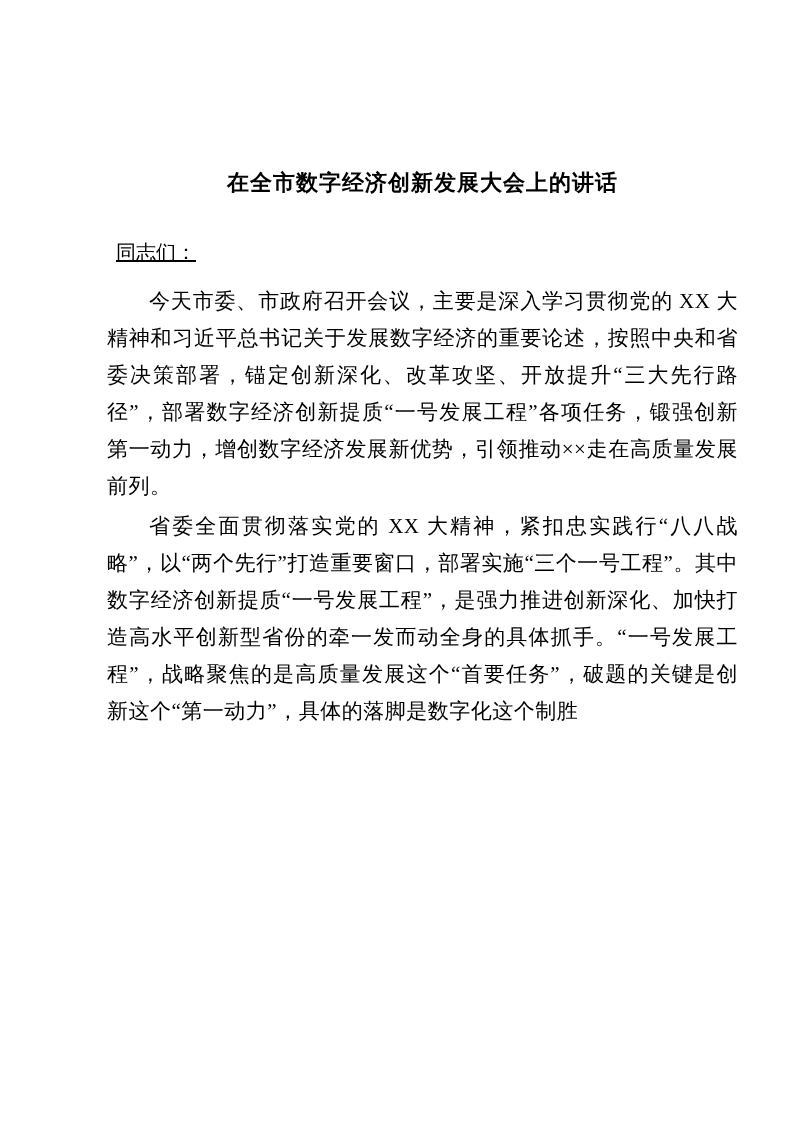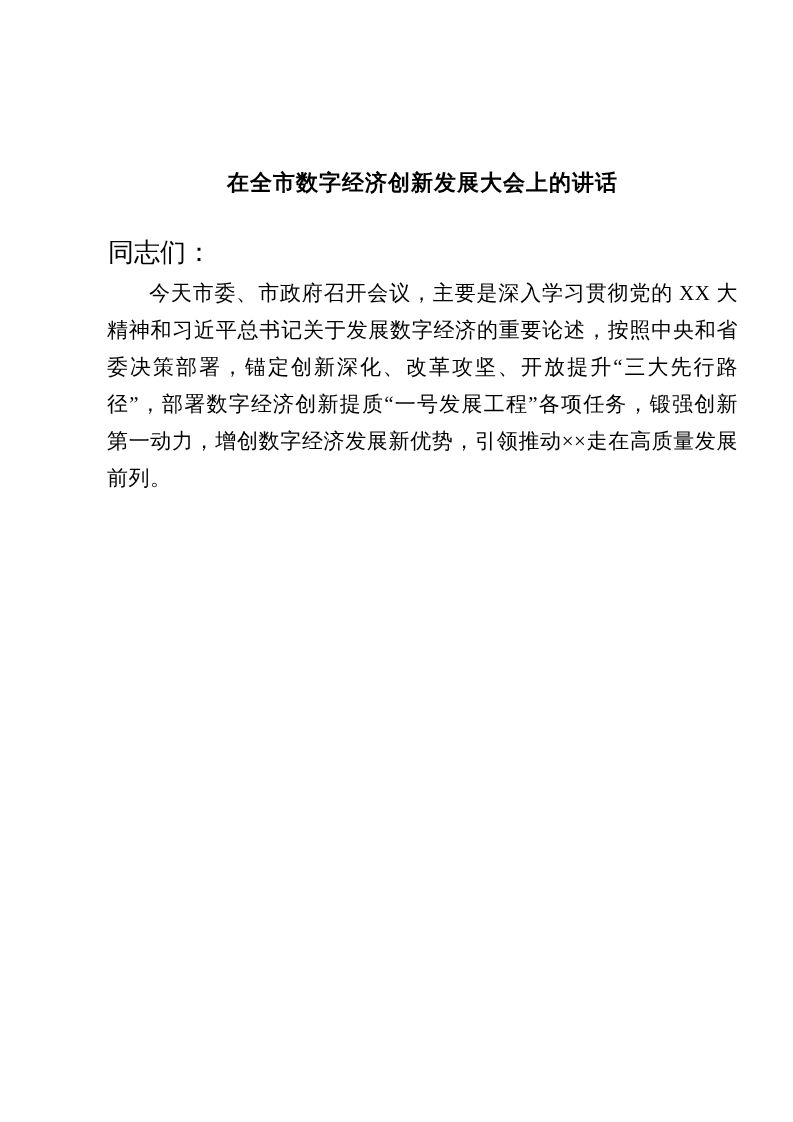--- a/index.html
+++ b/index.html
@@ -21,24 +21,25 @@
   }
   .doc-title {
     margin: 0 0 36px 0;
     font-size: 22px;
     line-height: 30px;
     font-weight: bold;
     text-align: center;
     letter-spacing: 1px;
   }
   .salutation {
-    margin: 4px;
-    font-size: 26px;
+    margin: 12px;
+    font-size: 20px;
     line-height: 37px;
     text-indent: 0;
+    text-decoration: underline;
   }
   .para {
     margin: 3px;
     font-size: 21px;
     line-height: 37px;
     text-align: justify;
     text-indent: 2em;
     letter-spacing: 0.5px;
   }
   .heading {
@@ -56,13 +57,14 @@
 
 <div class="page">
   <h1 class="doc-title">在全市数字经济创新发展大会上的讲话</h1>
 
   <p class="salutation">同志们：</p>
 
   <p class="para">今天市委、市政府召开会议，主要是深入学习贯彻党的 XX 大精神和习近平总书记关于发展数字经济的重要论述，按照中央和省委决策部署，锚定创新深化、改革攻坚、开放提升“三大先行路径”，部署数字经济创新提质“一号发展工程”各项任务，锻强创新第一动力，增创数字经济发展新优势，引领推动××走在高质量发展前列。</p>
 
 
 
+  <p class="para">省委全面贯彻落实党的 XX 大精神，紧扣忠实践行“八八战略”，以“两个先行”打造重要窗口，部署实施“三个一号工程”。其中数字经济创新提质“一号发展工程”，是强力推进创新深化、加快打造高水平创新型省份的牵一发而动全身的具体抓手。“一号发展工程”，战略聚焦的是高质量发展这个“首要任务”，破题的关键是创新这个“第一动力”，具体的落脚是数字化这个制胜</p>
 </div>
 
 </body></html>

